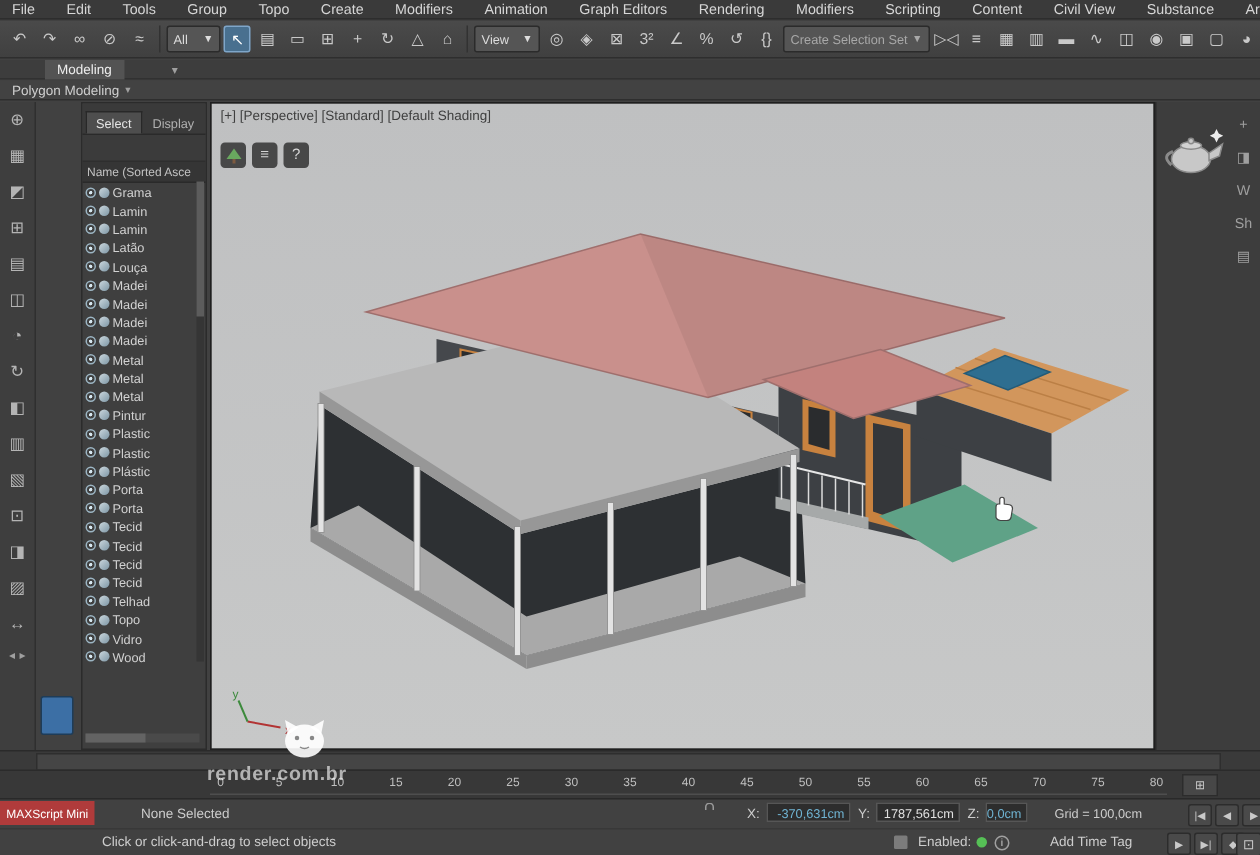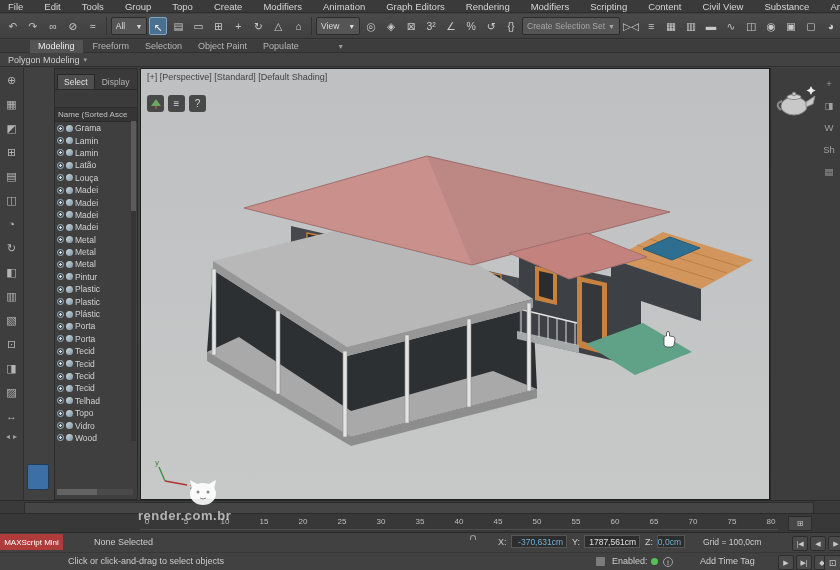--- a/index.html
+++ b/index.html
@@ -135,27 +135,20 @@
       <span class="tbtn">◫</span>
       <span class="tbtn">◉</span>
       <span class="tbtn">▣</span>
       <span class="tbtn">▢</span>
       <span class="tbtn">◕</span>
     </span>
 </div>
 
 <div class="ab ribbon">
   <span class="rtab active">Modeling</span>
-  <span style="display:flex">
-
-  <span class="rtab">Freeform</span>
-      <span class="rtab">Selection</span>
-      <span class="rtab">Object Paint</span>
-      <span class="rtab">Populate</span>
-    </span>
   <span style="margin-left:30px;font-size:8px;color:#9f9f9f">▾</span>
 </div>
 <div class="ab subribbon">
   <span style="font-size:9px;color:#cfcfcf">Polygon Modeling</span>
   <span style="font-size:7px;color:#9f9f9f">▾</span>
 </div>
 
 <div class="ab leftstrip">
   <span style="display:flex;flex-direction:column">
 

